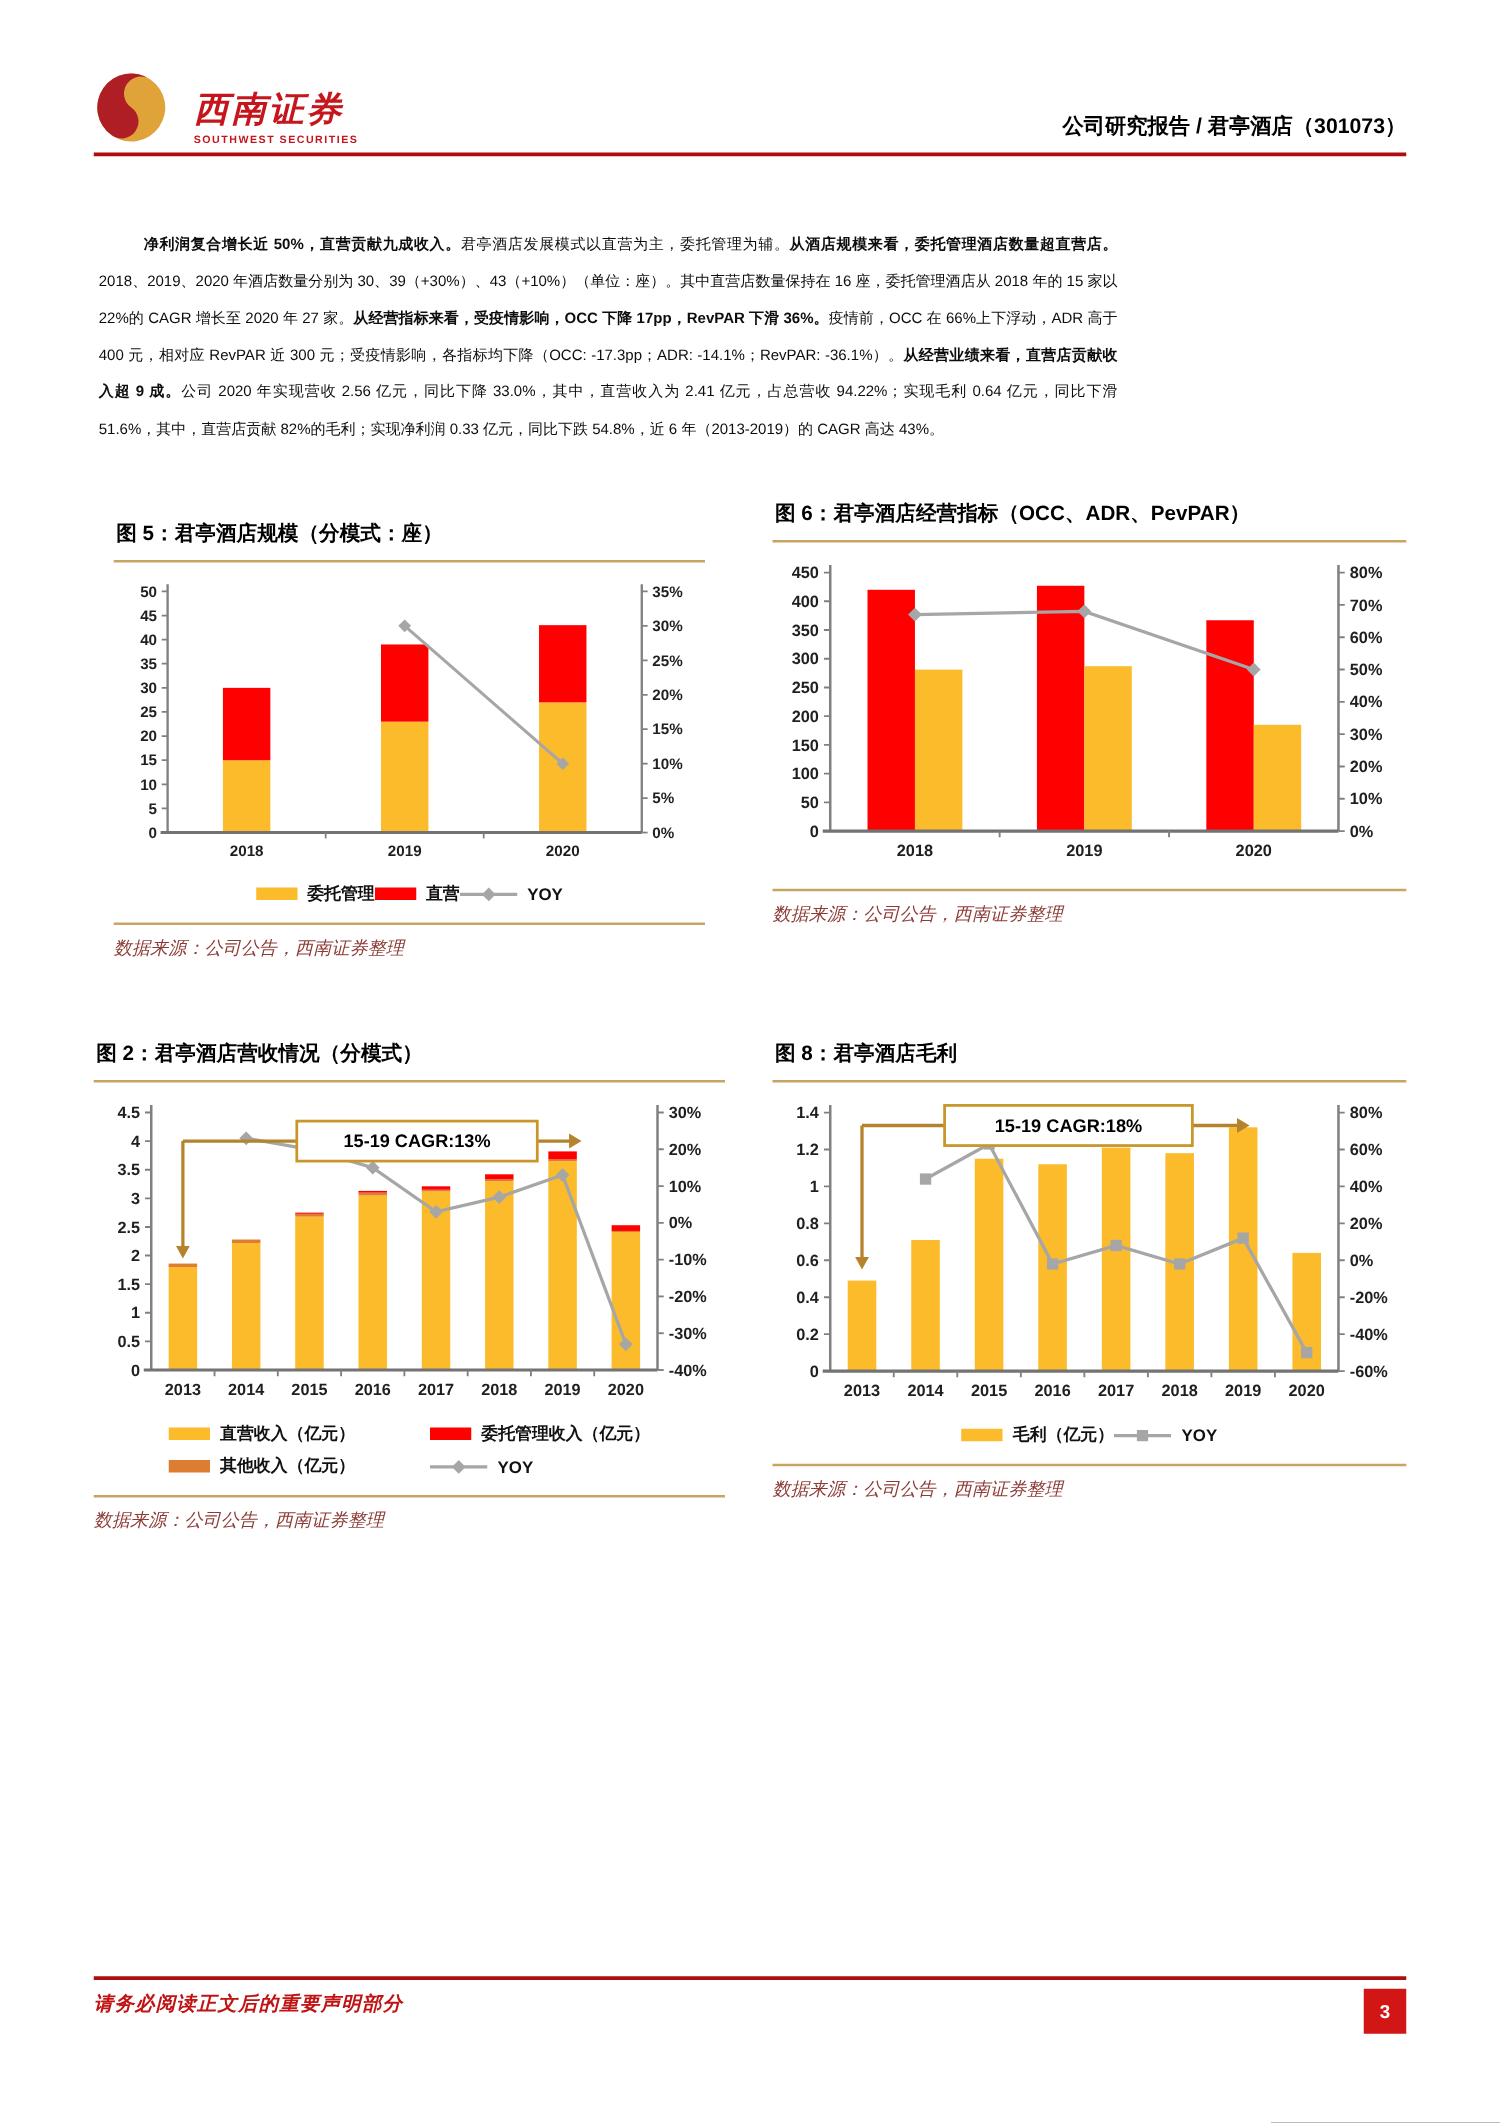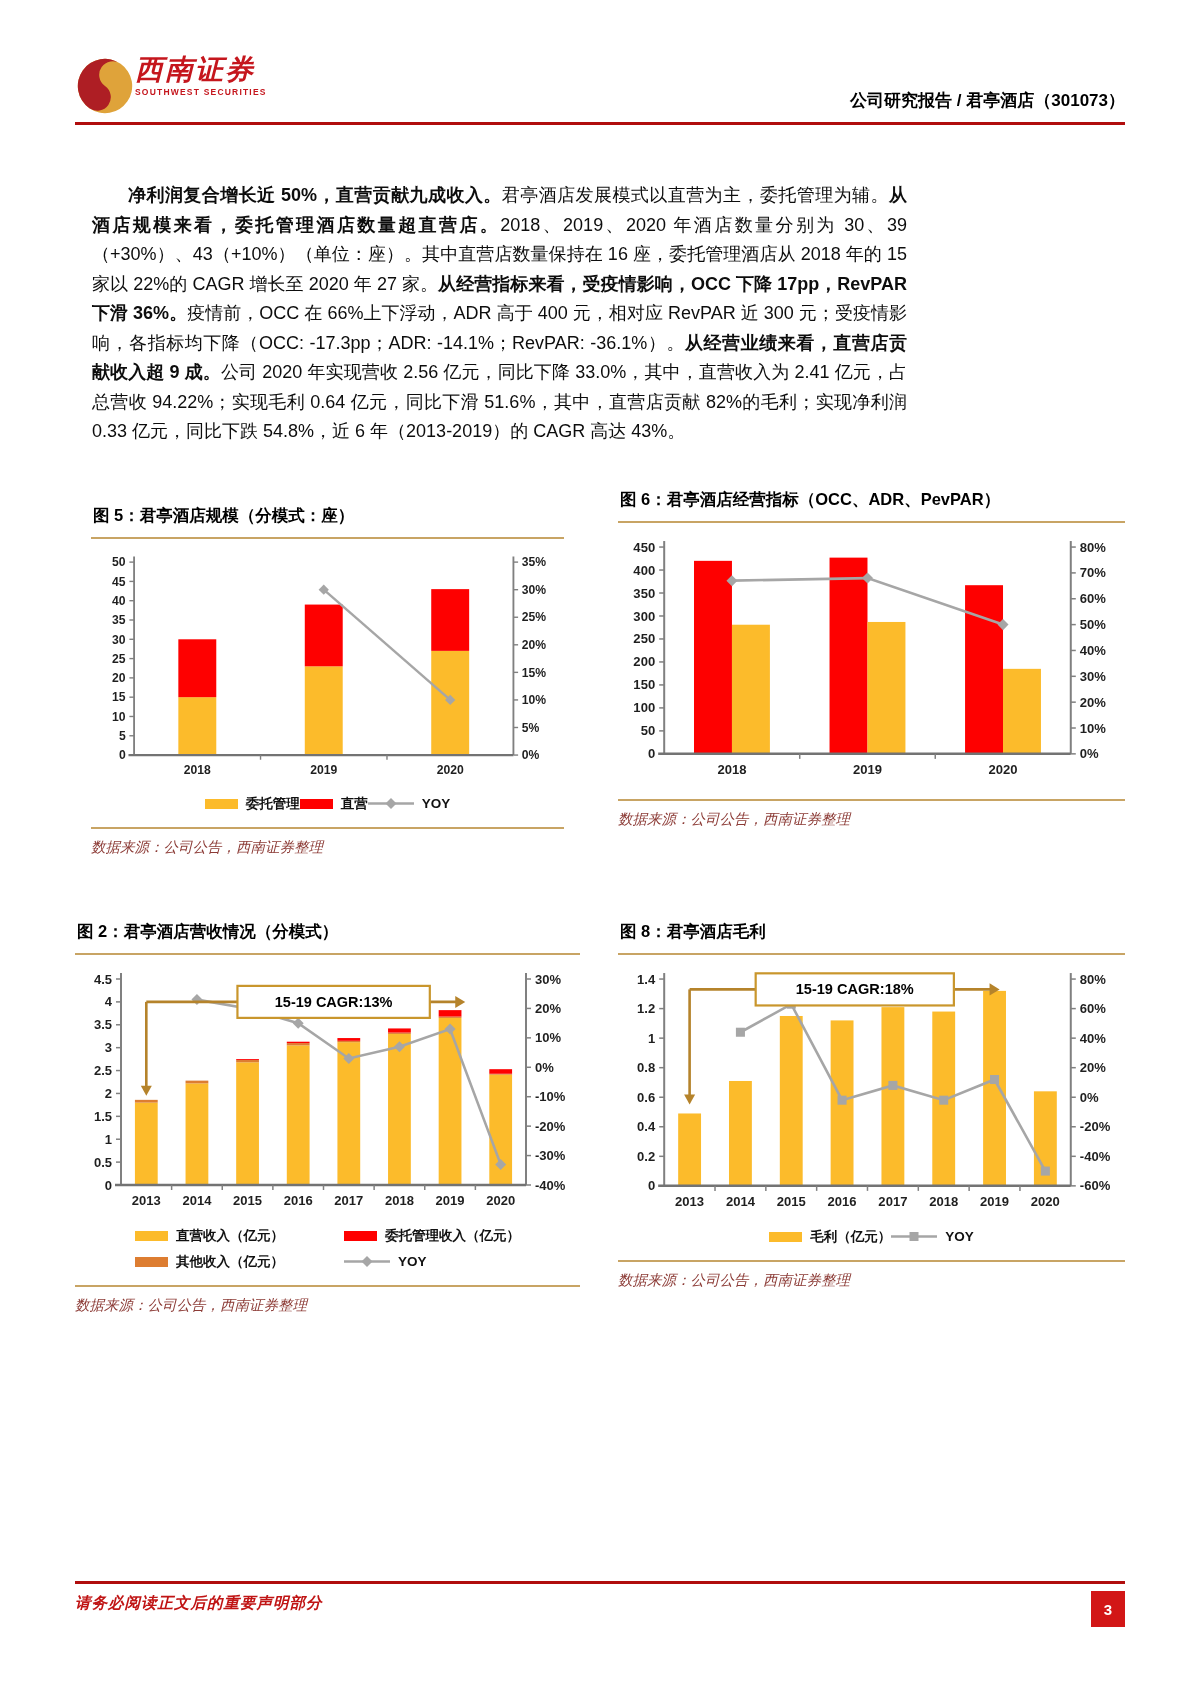--- a/index.html
+++ b/index.html
@@ -2,29 +2,29 @@
 <html style="--rule-red: #B00D0D; --accent-red: #C01414; --pagebox: #D21616; --logo-red: #C5161D; --gold: #C8A464; --src-red: #8C3B36; --bar-yellow: #FCBB2B; --bar-red: #FE0000; --bar-orange: #DD7D31; --line-gray: #A6A6A6;"><head>
 <meta charset="utf-8">
 <style>
   html,body{margin:0;padding:0;background:#888;}
   .page{width:1200px;height:1698px;position:relative;background:#fff;margin:0 auto;
         font-family:"Liberation Sans",sans-serif;color:#111;overflow:hidden;}
   .content{margin:0 75px;}
 
   
   .header{display:flex;justify-content:space-between;align-items:flex-end;padding-top:56px;}
-  .logo{display:flex;align-items:flex-start;gap:0;}
+  .logo{display:flex;align-items:flex-end;gap:20px;}
   .logo-cn{font-family:"Liberation Serif",serif;font-weight:bold;font-style:italic;
            font-size:28px;color:var(--logo-red);letter-spacing:2px;line-height:1;}
   .logo-en{font-size:8.5px;color:var(--logo-red);letter-spacing:1.2px;margin-top:3px;font-weight:bold;}
   .header-title{font-size:17px;font-weight:800;color:#000;padding-bottom:4px;}
   .header-rule{height:3px;background:var(--rule-red);margin-top:6px;}
 
   
-  .body-par{width:815px;margin:56px 0 0 17px;font-size:18px;line-height:29.5px;
+  .body-par{width:815px;margin:56px 0 0 4px;font-size:12px;line-height:29.5px;
             text-align:justify;text-indent:36px;color:#0d0d0d;}
   .body-par b{font-weight:800;}
 
   
   .figures{display:grid;grid-template-columns:505px 507px;column-gap:38px;row-gap:42px;margin-top:36px;}
   .fig-title{font-size:16.5px;font-weight:800;color:#000;padding:6px 0 10px 2px;}
   .fig-title-rule{height:2px;background:var(--gold);}
   .chart{display:block;width:100%;margin-top:10px;}
   text.ax{font:700 13px "Liberation Sans",sans-serif;fill:#1f1f1f;}
   text.anno{font:700 14.5px "Liberation Sans",sans-serif;fill:#000;}

